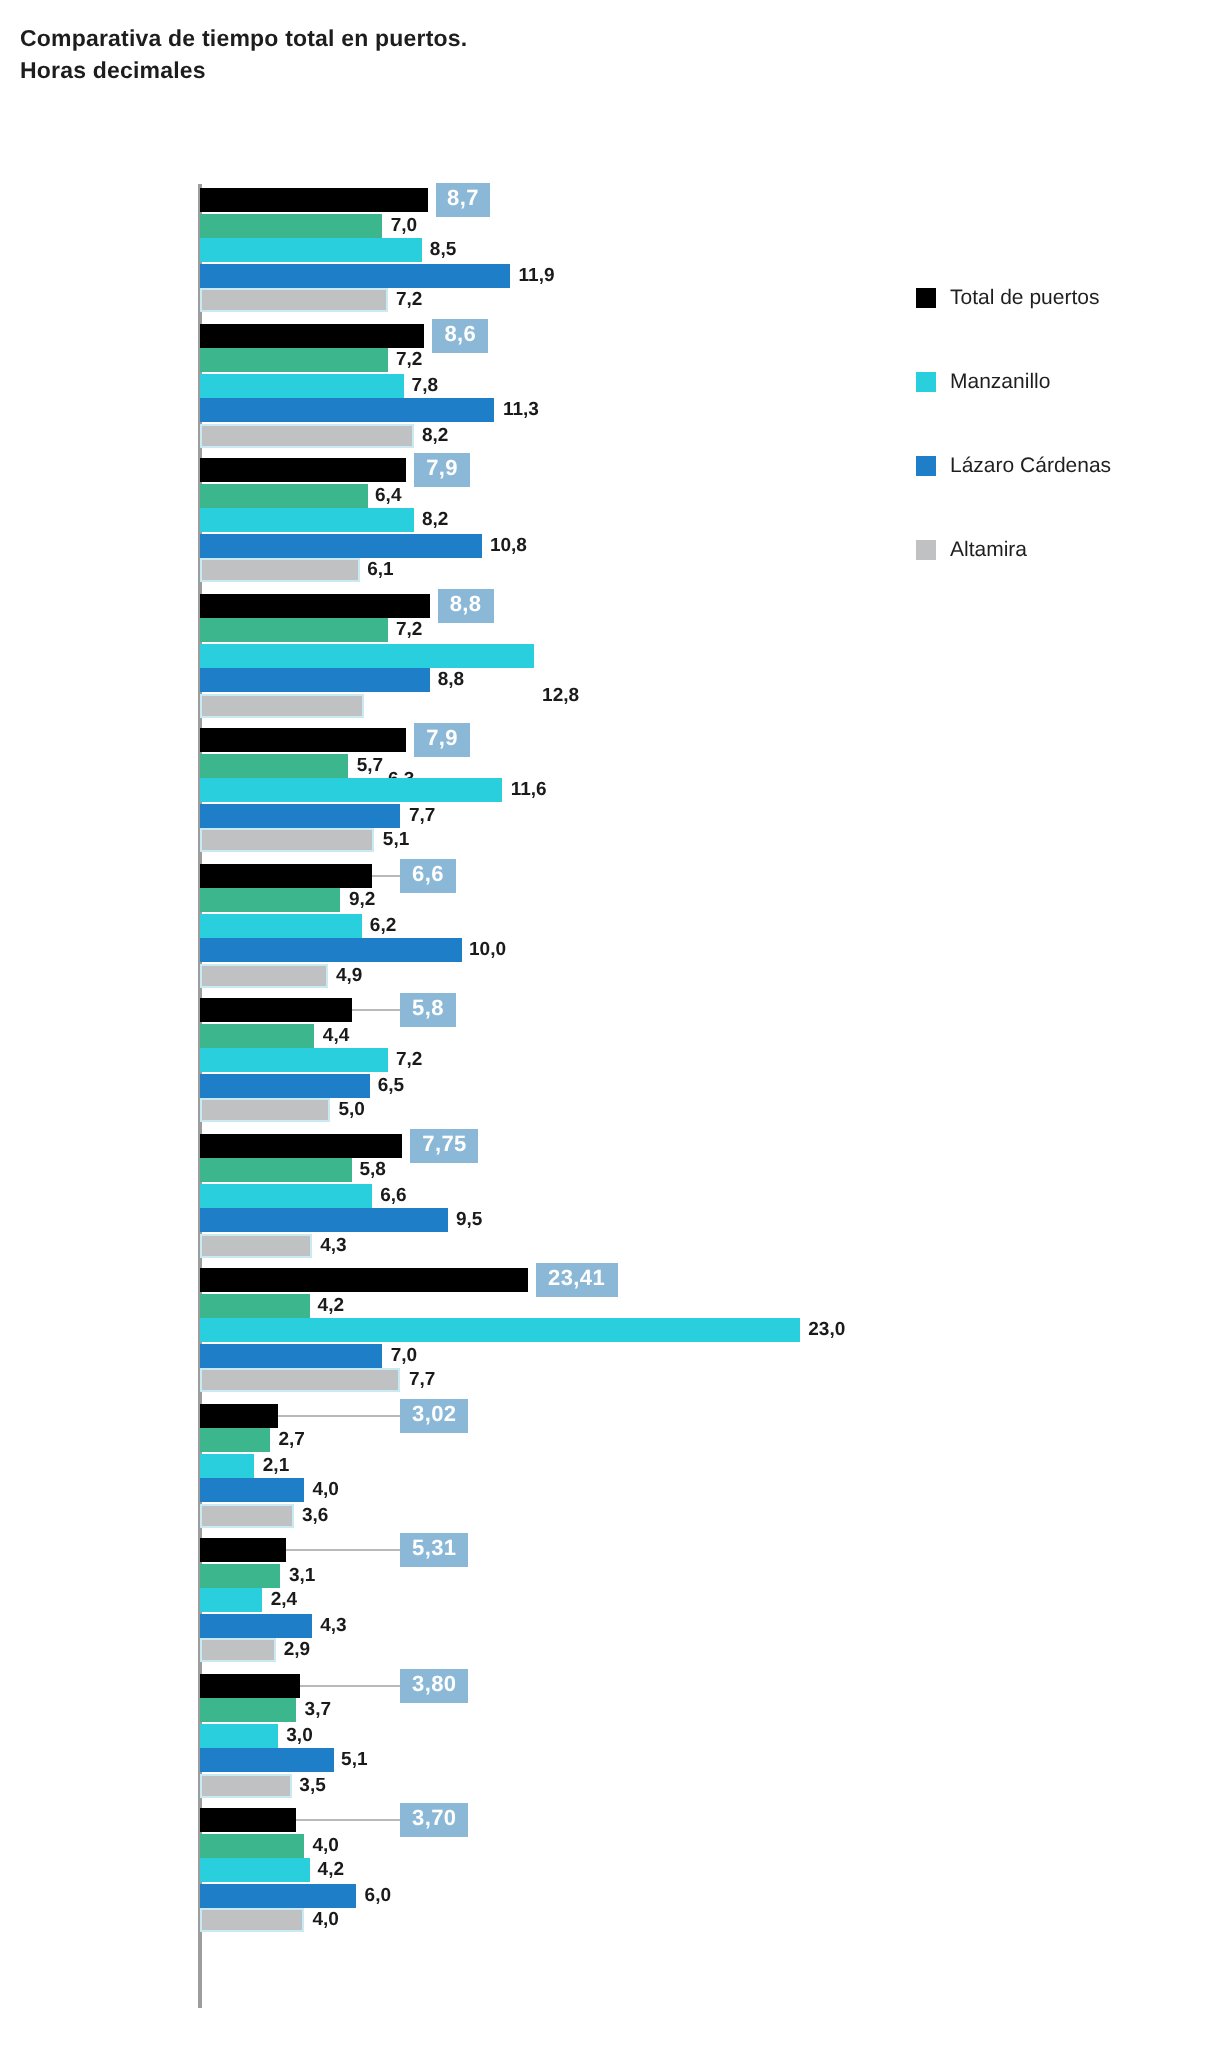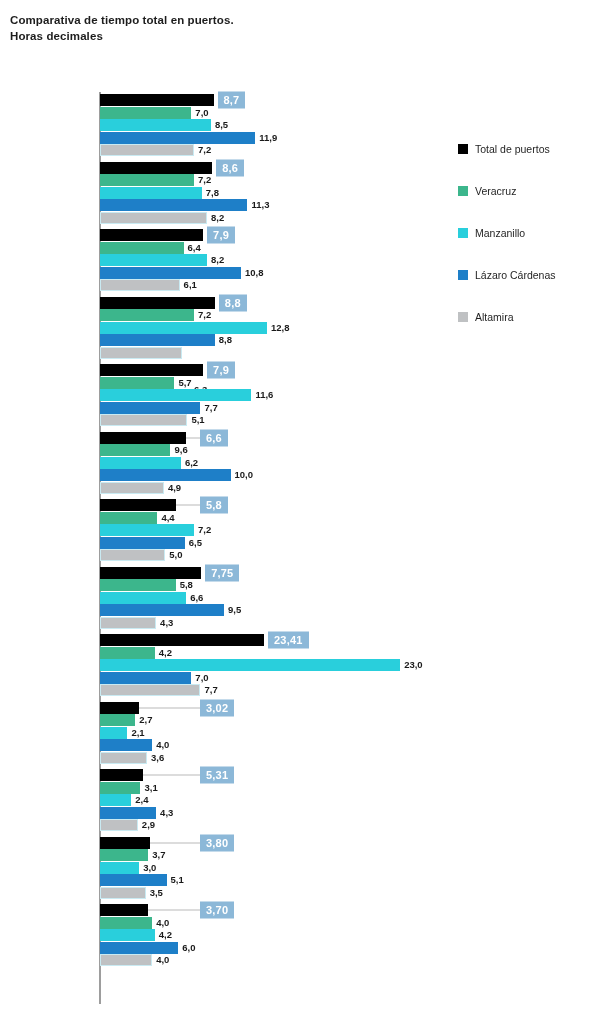--- a/index.html
+++ b/index.html
@@ -230,21 +230,21 @@
           <div class="bar-row">
             <div class="bar s0" style="width: 114.84px;"></div>
             <div class="total-box" style="left: 118.84px;">8,8</div>
           </div>
           <div class="bar-row">
             <div class="bar s1" style="width: 93.96px;"></div>
             <div class="val" style="left: 93.96px;">7,2</div>
           </div>
           <div class="bar-row">
             <div class="bar s2" style="width: 167.04px;"></div>
-            <div class="val" style="left: 167.04px;">12,8</div>
+            <div class="val" style="left: 167.04px; margin-top: 20px;">12,8</div>
           </div>
           <div class="bar-row">
             <div class="bar s3" style="width: 114.84px;"></div>
             <div class="val" style="left: 114.84px;">8,8</div>
           </div>
           <div class="bar-row">
             <div class="bar s4" style="width: 82.215px;"></div>
             <div class="val" style="left: 90px; margin-top: 37px;">6,3</div>
           </div>
         </div>
@@ -275,21 +275,21 @@
       </div>
       <div class="group">
         <div class="bars">
           <div class="bar-row">
             <div class="bar s0" style="width: 86.13px;"></div>
             <div class="leader" style="left: 86.13px; width: 13.87px;"></div>
             <div class="total-box" style="left: 100px;">6,6</div>
           </div>
           <div class="bar-row">
             <div class="bar s1" style="width: 70.47px;"></div>
-            <div class="val" style="left: 70.47px;">9,6</div>
+            <div class="val" style="left: 70.47px;">9,2</div>
           </div>
           <div class="bar-row">
             <div class="bar s2" style="width: 80.91px;"></div>
             <div class="val" style="left: 80.91px;">6,2</div>
           </div>
           <div class="bar-row">
             <div class="bar s3" style="width: 130.5px;"></div>
             <div class="val" style="left: 130.5px;">10,0</div>
           </div>
           <div class="bar-row">
@@ -471,24 +471,20 @@
           </div>
         </div>
       </div>
     </div>
 </div>
 
 <div id="legend">
     <div class="legend-item">
       <span class="legend-swatch s0"></span>
       <span class="legend-label">Total de puertos</span>
-    </div>
-    <div class="legend-item">
-      <span class="legend-swatch s1"></span>
-      <span class="legend-label">Veracruz</span>
     </div>
     <div class="legend-item">
       <span class="legend-swatch s2"></span>
       <span class="legend-label">Manzanillo</span>
     </div>
     <div class="legend-item">
       <span class="legend-swatch s3"></span>
       <span class="legend-label">Lázaro Cárdenas</span>
     </div>
     <div class="legend-item">

